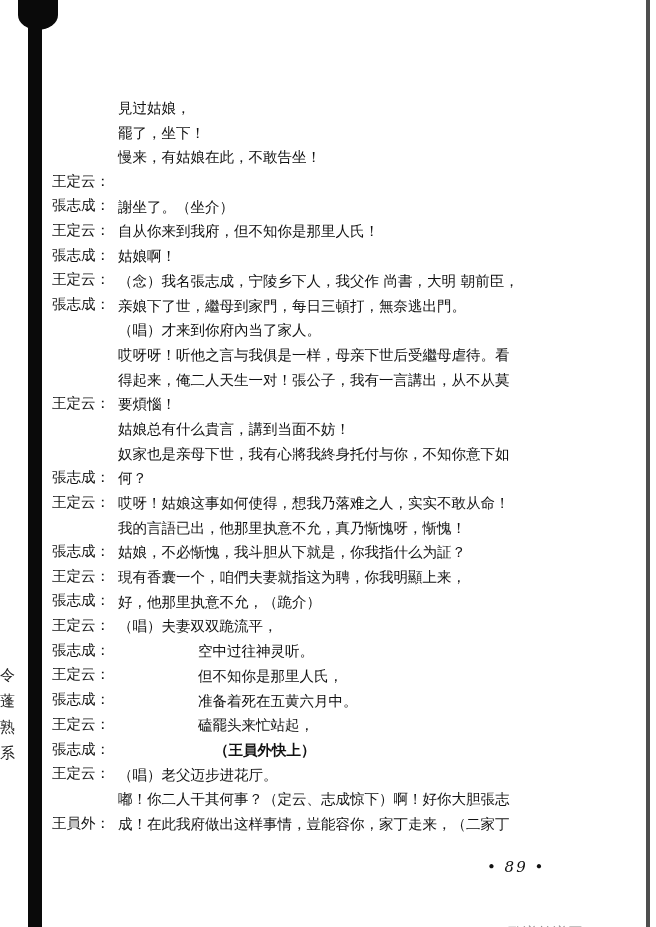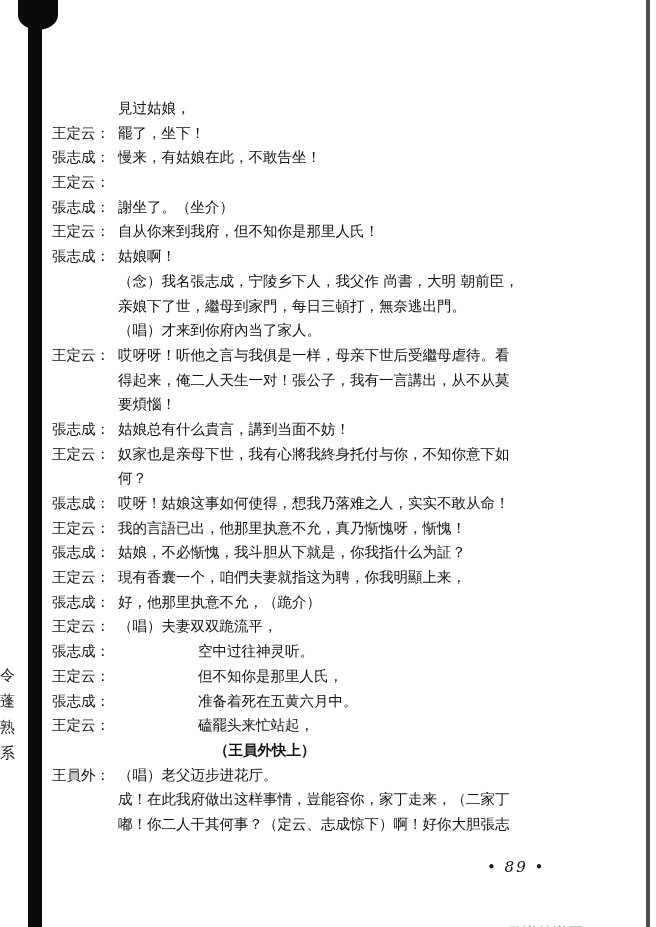--- a/index.html
+++ b/index.html
@@ -6,21 +6,21 @@
   body { width:656px; height:927px; background:#ffffff; position:relative; overflow:hidden;
          font-family:"DejaVu Serif", "Liberation Serif", serif; color:#111; }
   .binding { position:absolute; left:0; top:0; width:58px; height:927px; }
   .spine { position:absolute; left:28px; top:0; width:14px; height:927px; background:#0a0a0a; }
   .spine-top { position:absolute; left:18px; top:0; width:40px; height:30px; background:#0a0a0a;
                border-radius:0 0 50% 50%; }
   .right-edge { position:absolute; left:646px; top:0; width:4px; height:927px; background:#222; opacity:.8; }
   .margin-chars { position:absolute; left:0; top:662px; width:18px; font-size:15px; line-height:26px; color:#222; }
   .page { position:absolute; left:52px; top:96px; width:580px; font-size:14.5px; line-height:24.7px; }
   .line { display:flex; white-space:nowrap; height:24.7px; }
-  .speaker { width:66px; flex:none; }
+  .speaker { width:66px; flex:none;margin-top:48px; }
   .text { flex:none; }
   .verse { padding-left:80px; }
   .direction { padding-left:96px; font-weight:bold;text-align:center; }
   .page-number { position:absolute; left:487px; top:858px; font-size:15px; font-style:italic; letter-spacing:2px; }
   .watermark { position:absolute; left:508px; top:924px; font-size:15px; color:#8a8a8a; font-family:"DejaVu Sans", sans-serif; }
   .watermark .url { color:#c97a2b; }
 </style>
 </head>
 <body>
 
@@ -144,25 +144,25 @@
     <div class="line">
       <span class="speaker"></span>
       <span class="text direction">（王員外快上）</span>
     </div>
     <div class="line">
       <span class="speaker">王員外：</span>
       <span class="text">（唱）老父迈步进花厅。</span>
     </div>
     <div class="line">
       <span class="speaker"></span>
-      <span class="text">成！在此我府做出这样事情，豈能容你，家丁走来，（二家丁</span>
+      <span class="text">嘟！你二人干其何事？（定云、志成惊下）啊！好你大胆張志</span>
     </div>
     <div class="line">
       <span class="speaker"></span>
-      <span class="text">嘟！你二人干其何事？（定云、志成惊下）啊！好你大胆張志</span>
+      <span class="text">成！在此我府做出这样事情，豈能容你，家丁走来，（二家丁</span>
     </div>
   </div>
 
 <div class="page-number">• 89 •</div>
 <div class="watermark">
   <span>歌谱简谱网</span>
   <span class="url">jianpu.cn</span>
 </div>
 
 </body></html>

